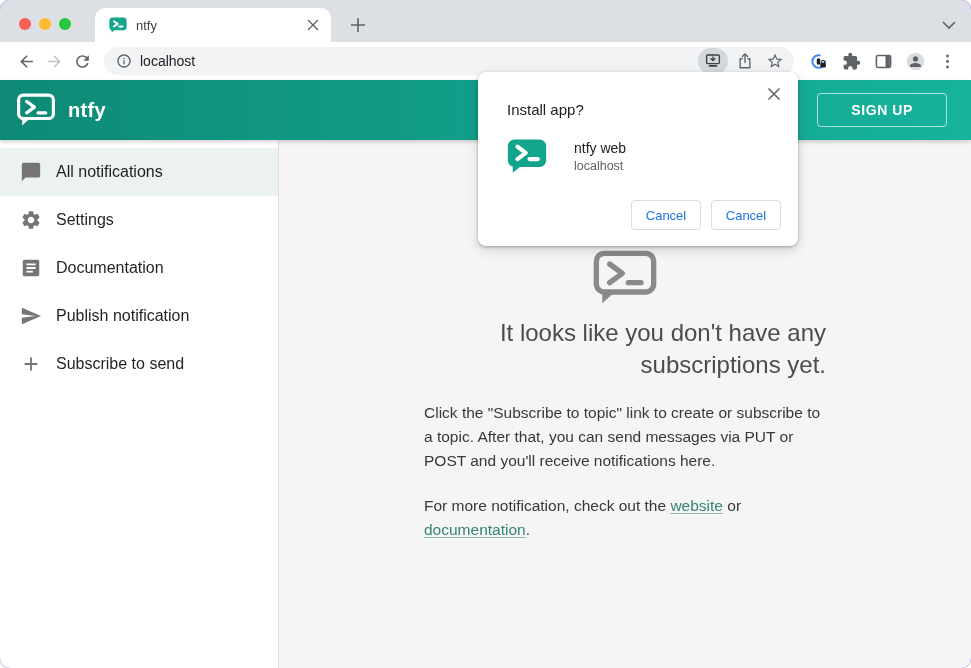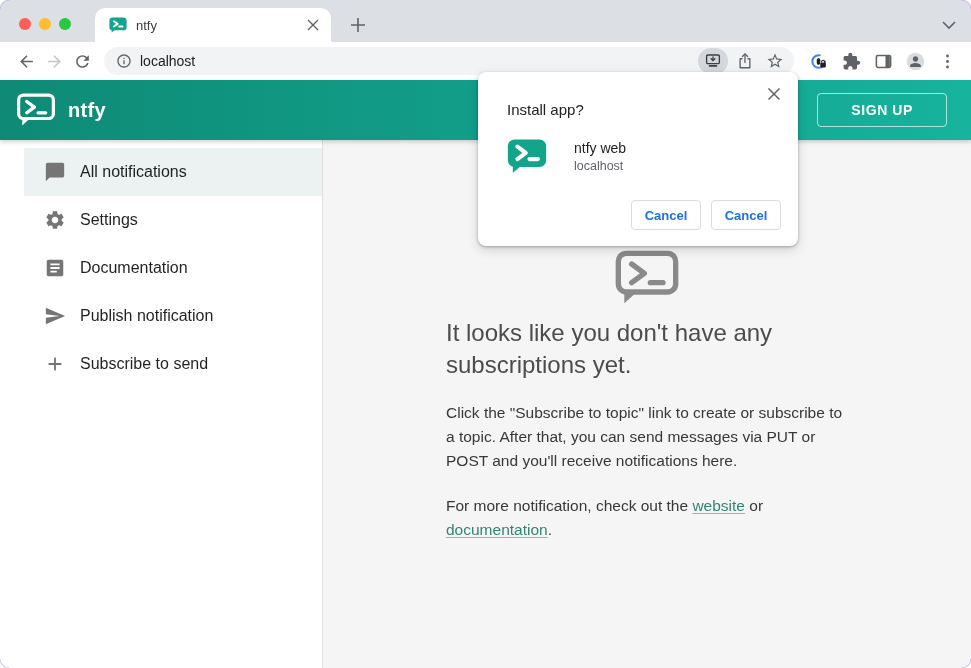--- a/index.html
+++ b/index.html
@@ -44,47 +44,47 @@
   .brand{ display:flex; align-items:center; gap:12px; }
   .brand svg{ width:40px; height:34px; }
   .brand-name{ color:#fff; font-size:20px; font-weight:bold; letter-spacing:.3px; }
   .appbar-spacer{ flex:1; }
   .signin{ color:#fff; font-size:14px; font-weight:bold; letter-spacing:.6px; padding:8px 12px; cursor:pointer; }
   .signup{ color:#fff; font-size:14px; font-weight:bold; letter-spacing:.6px; border:1px solid rgba(255,255,255,.65);
            border-radius:4px; padding:8px 33px; margin-left:12px; margin-right:12px; cursor:pointer; background:transparent; }
 
   
   .page{ display:flex; height:528px; }
-  .sidebar{ width:323px; background:#fff; border-right:1px solid #e0e0e0; padding-top:8px;padding-left:24px; }
+  .sidebar{ width:279px; background:#fff; border-right:1px solid #e0e0e0; padding-top:8px; }
   .nav-item{ height:48px; display:flex; align-items:center; padding-left:20px; gap:14px; cursor:pointer; }
   .nav-item.selected{ background:#ecf1f1; }
   .nav-item svg{ width:22px; height:22px; fill:#757575; flex:0 0 auto; }
   .nav-label{ font-size:16px; color:rgba(0,0,0,.87); }
 
   .main{ flex:1; background:#f5f5f5; padding-top:110px; overflow:hidden; }
   .empty-col{ width:402px; margin:0 auto; }
   .empty-logo{ display:block; width:64px; height:56px; margin:0 auto; }
-  .empty-heading{ font-size:24px; font-weight:400; color:#4c4c4c; text-align:left; line-height:1.32; margin-top:11px; }
+  .empty-heading{ font-size:24px; font-weight:400; color:#4c4c4c; text-align:right; line-height:1.32; margin-top:11px; }
   .empty-p{ font-size:15.5px; color:#383838; line-height:24px; margin-top:21px; text-align:left; }
   .empty-p a{ color:#338574; text-decoration:underline; text-decoration-color:rgba(51,133,116,.55); text-underline-offset:2px; cursor:pointer; }
 
   
   .dialog{ position:absolute; left:478px; top:72px; width:320px; height:174px; background:#fff; border-radius:8px;
            box-shadow:0 1px 3px rgba(0,0,0,.28), 0 4px 12px rgba(0,0,0,.15); z-index:50; padding:29px; }
   .dialog-title{ font-size:15px; color:#202124; }
   .dialog-close{ position:absolute; right:14px; top:12px; width:20px; height:20px; color:#5f6368;
                  display:flex; align-items:center; justify-content:center; cursor:pointer; }
   .dialog-app{ display:flex; margin-top:21px; }
   .dialog-appicon{ width:40px; height:36px; flex:0 0 auto; }
   .dialog-appmeta{ margin-left:27px; padding-top:1px; }
   .dialog-appname{ font-size:14px; color:#202124; }
   .dialog-origin{ font-size:12.5px; color:#5f6368; margin-top:3px; }
   .dialog-actions{ position:absolute; right:17px; bottom:16px; display:flex; gap:10px; }
   .dialog-btn{ min-width:70px; height:30px; background:#fff; border:1px solid #dadce0; border-radius:4px;
-               color:#1a73e8; font-size:13px; font-weight:bold; font-family:inherit; cursor:pointer; padding:0 12px; }
+               color:#1a73e8; font-size:13px; font-weight:normal; font-family:inherit; cursor:pointer; padding:0 12px; }
 </style>
 </head>
 <body>
 
 <div class="window">
 
   <div class="tabstrip">
     <div class="traffic">
       <span class="t-red"></span>
       <span class="t-yellow"></span>

